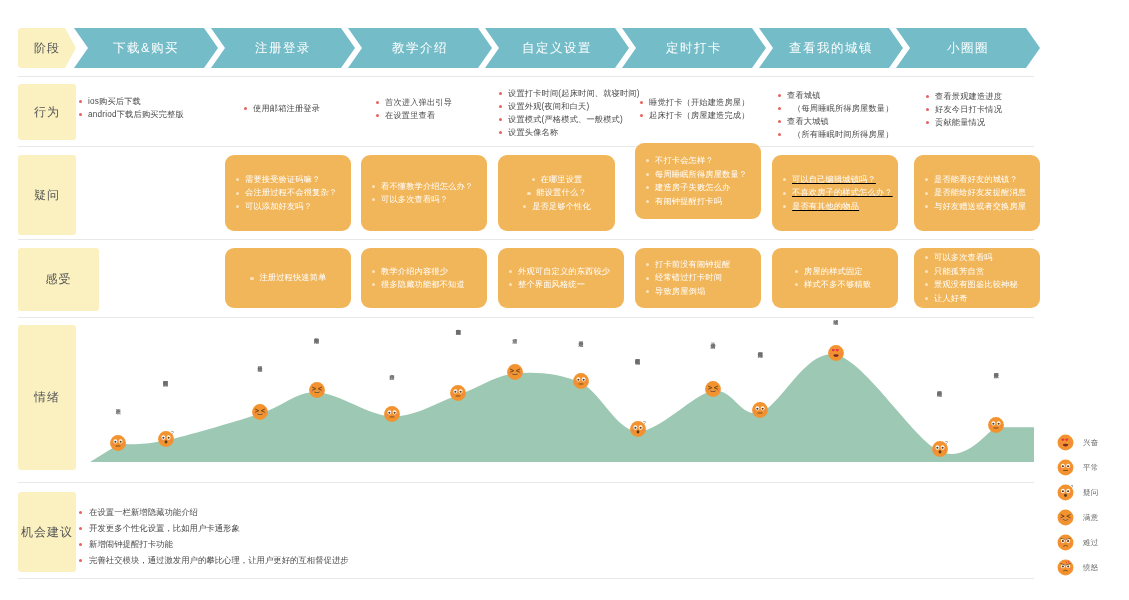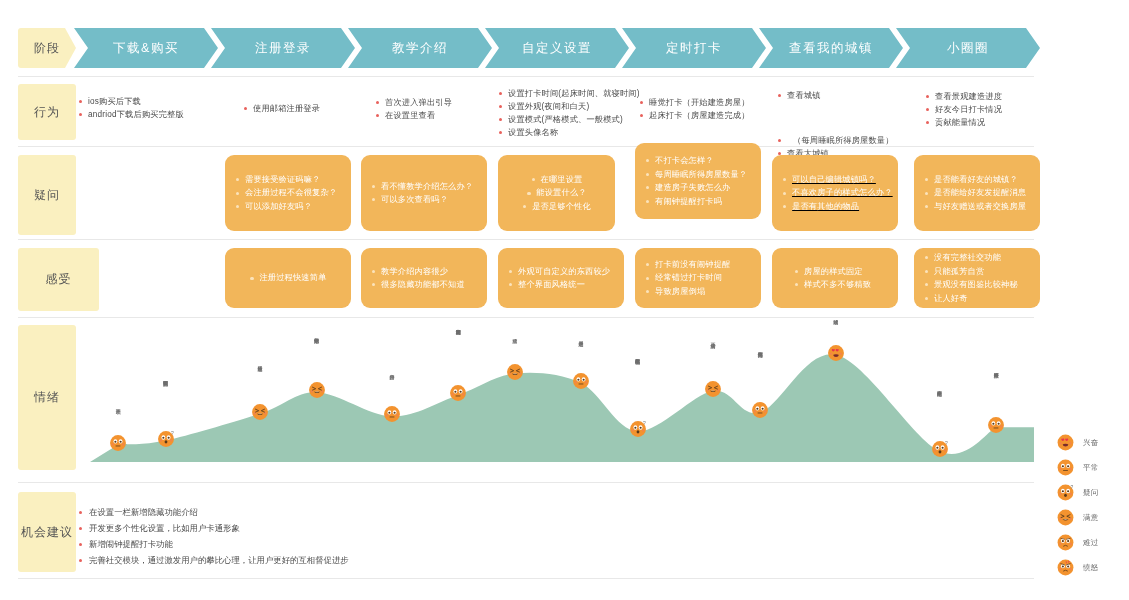--- a/index.html
+++ b/index.html
@@ -179,21 +179,21 @@
     <div class="bullet">设置外观(夜间和白天)</div>
     <div class="bullet">设置模式(严格模式、一般模式)</div>
     <div class="bullet">设置头像名称</div>
   </div>
   <div class="bullets" style="left:639px; top:96px;">
     <div class="bullet">睡觉打卡（开始建造房屋）</div>
     <div class="bullet">起床打卡（房屋建造完成）</div>
   </div>
   <div class="bullets" style="left:777px; top:89px;">
     <div class="bullet">查看城镇</div>
-    <div class="bullet" style="padding-left:16px;line-height:13px;font-size:8.2px;color:#4a4a4a;white-space:nowrap;margin-top:32px;">
+    <div class="bullet" style="padding-left:16px;line-height:13px;font-size:8.2px;color:#4a4a4a;white-space:nowrap;">
       <span>（每周睡眠所得房屋数量）</span>
     </div>
     <div class="bullet">查看大城镇</div>
     <div class="bullet" style="padding-left:16px;line-height:13px;font-size:8.2px;color:#4a4a4a;white-space:nowrap;">
       <span>（所有睡眠时间所得房屋）</span>
     </div>
   </div>
   <div class="bullets" style="left:925px; top:90px;">
     <div class="bullet">查看景观建造进度</div>
     <div class="bullet">好友今日打卡情况</div>
@@ -261,21 +261,21 @@
       <span>导致房屋倒塌</span>
     </div>
   </div>
   <div class="card" style="left:772px; top:248px; width:126px; height:60px; align-items:flex-start;">
     <div class="line" style="margin-left:12px;">房屋的样式固定</div>
     <div class="line" style="padding-left:10px;margin-left:12px;font-size:8.2px;color:#fff;line-height:13.5px;white-space:nowrap;">
       <span>样式不多不够精致</span>
     </div>
   </div>
   <div class="card" style="left:914px; top:248px; width:126px; height:60px;">
-    <div class="line">没有完整社交功能</div>
+    <div class="line">可以多次查看吗</div>
     <div class="line" style="padding-left:10px;font-size:8.2px;color:#fff;line-height:13.5px;white-space:nowrap;">
       <span>只能孤芳自赏</span>
     </div>
     <div class="line">景观没有图鉴比较神秘</div>
     <div class="line" style="padding-left:10px;font-size:8.2px;color:#fff;line-height:13.5px;white-space:nowrap;">
       <span>让人好奇</span>
     </div>
   </div>
 
   <div class="sep" style="top:317px;"></div>

